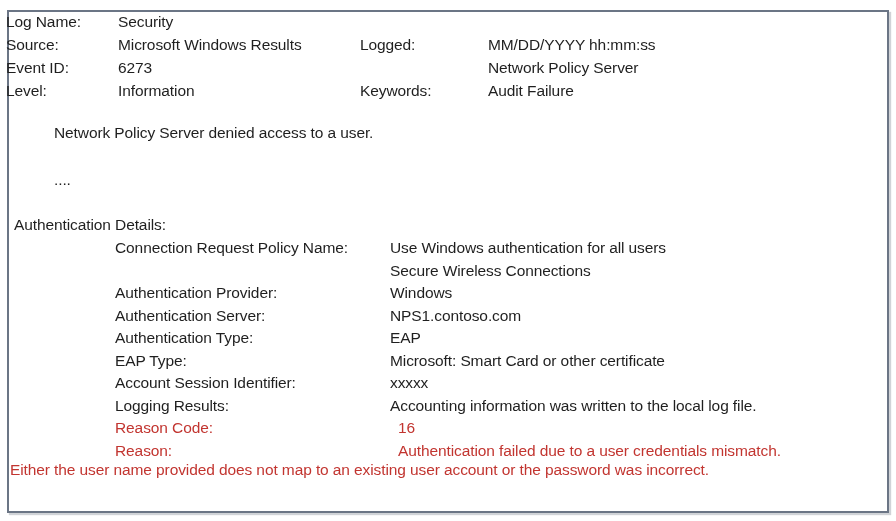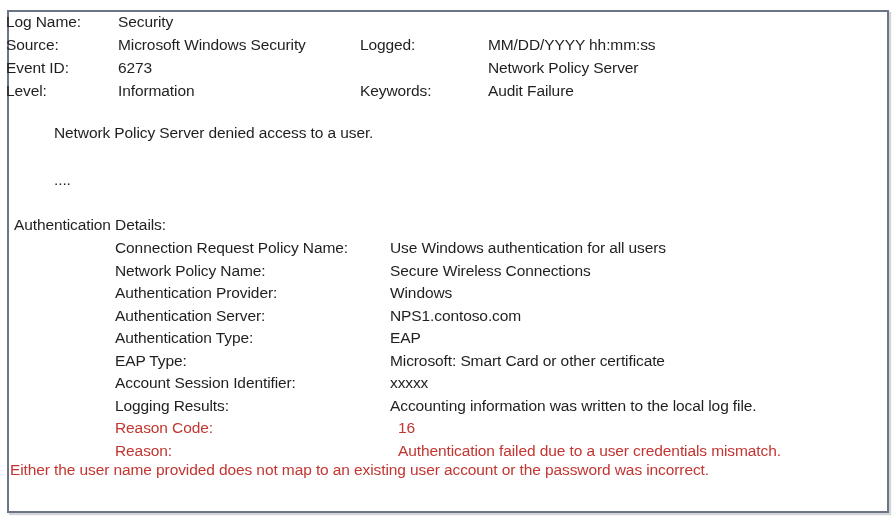--- a/index.html
+++ b/index.html
@@ -65,21 +65,21 @@
 
 <div class="canvas">
   <div class="frame"></div>
 
   <div class="line" style="top:11px">
     <span class="c-label">Log Name:</span>
     <span class="c-value">Security</span>
   </div>
   <div class="line" style="top:34px">
     <span class="c-label">Source:</span>
-    <span class="c-value">Microsoft Windows Security</span>
+    <span class="c-value">Microsoft Windows Results</span>
     <span class="c-rlabel">Logged:</span>
     <span class="c-rvalue">MM/DD/YYYY hh:mm:ss</span>
   </div>
   <div class="line" style="top:57px">
     <span class="c-label">Event ID:</span>
     <span class="c-value">6273</span>
     <span class="c-rvalue">Network Policy Server</span>
   </div>
   <div class="line" style="top:80px">
     <span class="c-label">Level:</span>
@@ -96,21 +96,20 @@
   </div>
   <div class="line" style="top:214px">
     <span class="c-section">Authentication Details:</span>
   </div>
 
   <div class="line" style="top:237px">
     <span class="d-label">Connection Request Policy Name:</span>
     <span class="d-value">Use Windows authentication for all users</span>
   </div>
   <div class="line" style="top:260px">
-    <span class="d-label">Network Policy Name:</span>
     <span class="d-value">Secure Wireless Connections</span>
   </div>
   <div class="line" style="top:282px">
     <span class="d-label">Authentication Provider:</span>
     <span class="d-value">Windows</span>
   </div>
   <div class="line" style="top:305px">
     <span class="d-label">Authentication Server:</span>
     <span class="d-value">NPS1.contoso.com</span>
   </div>

